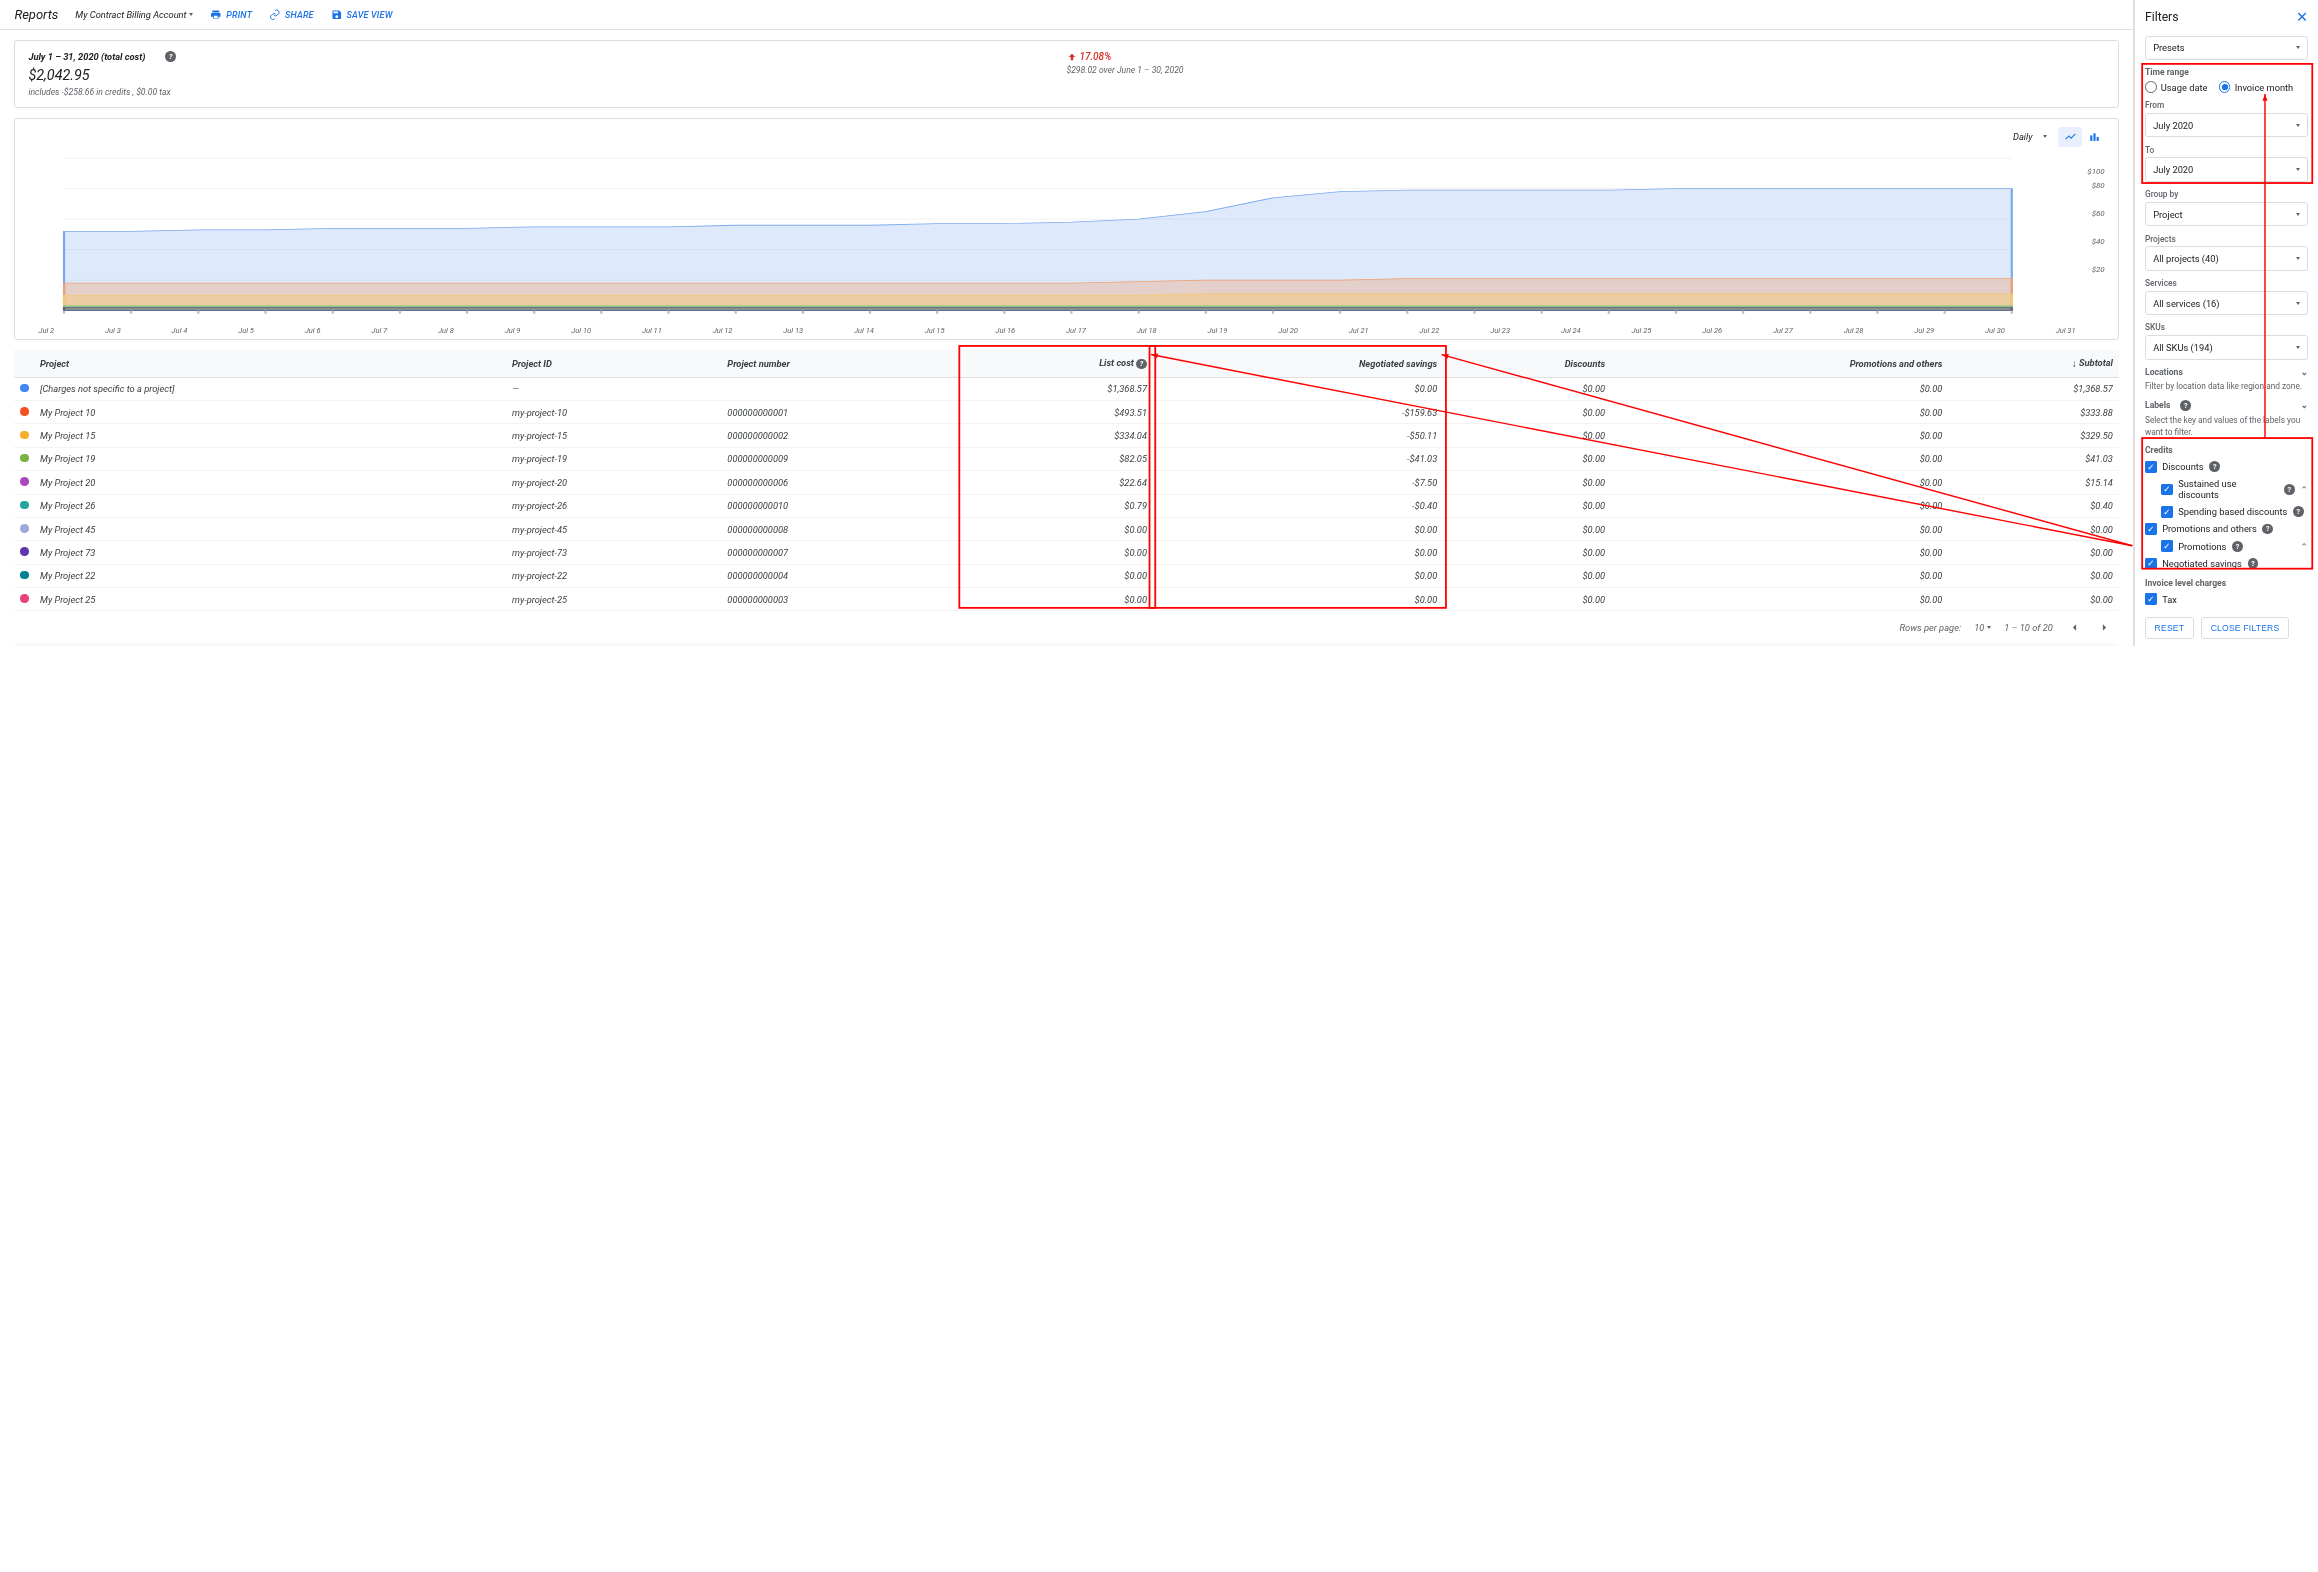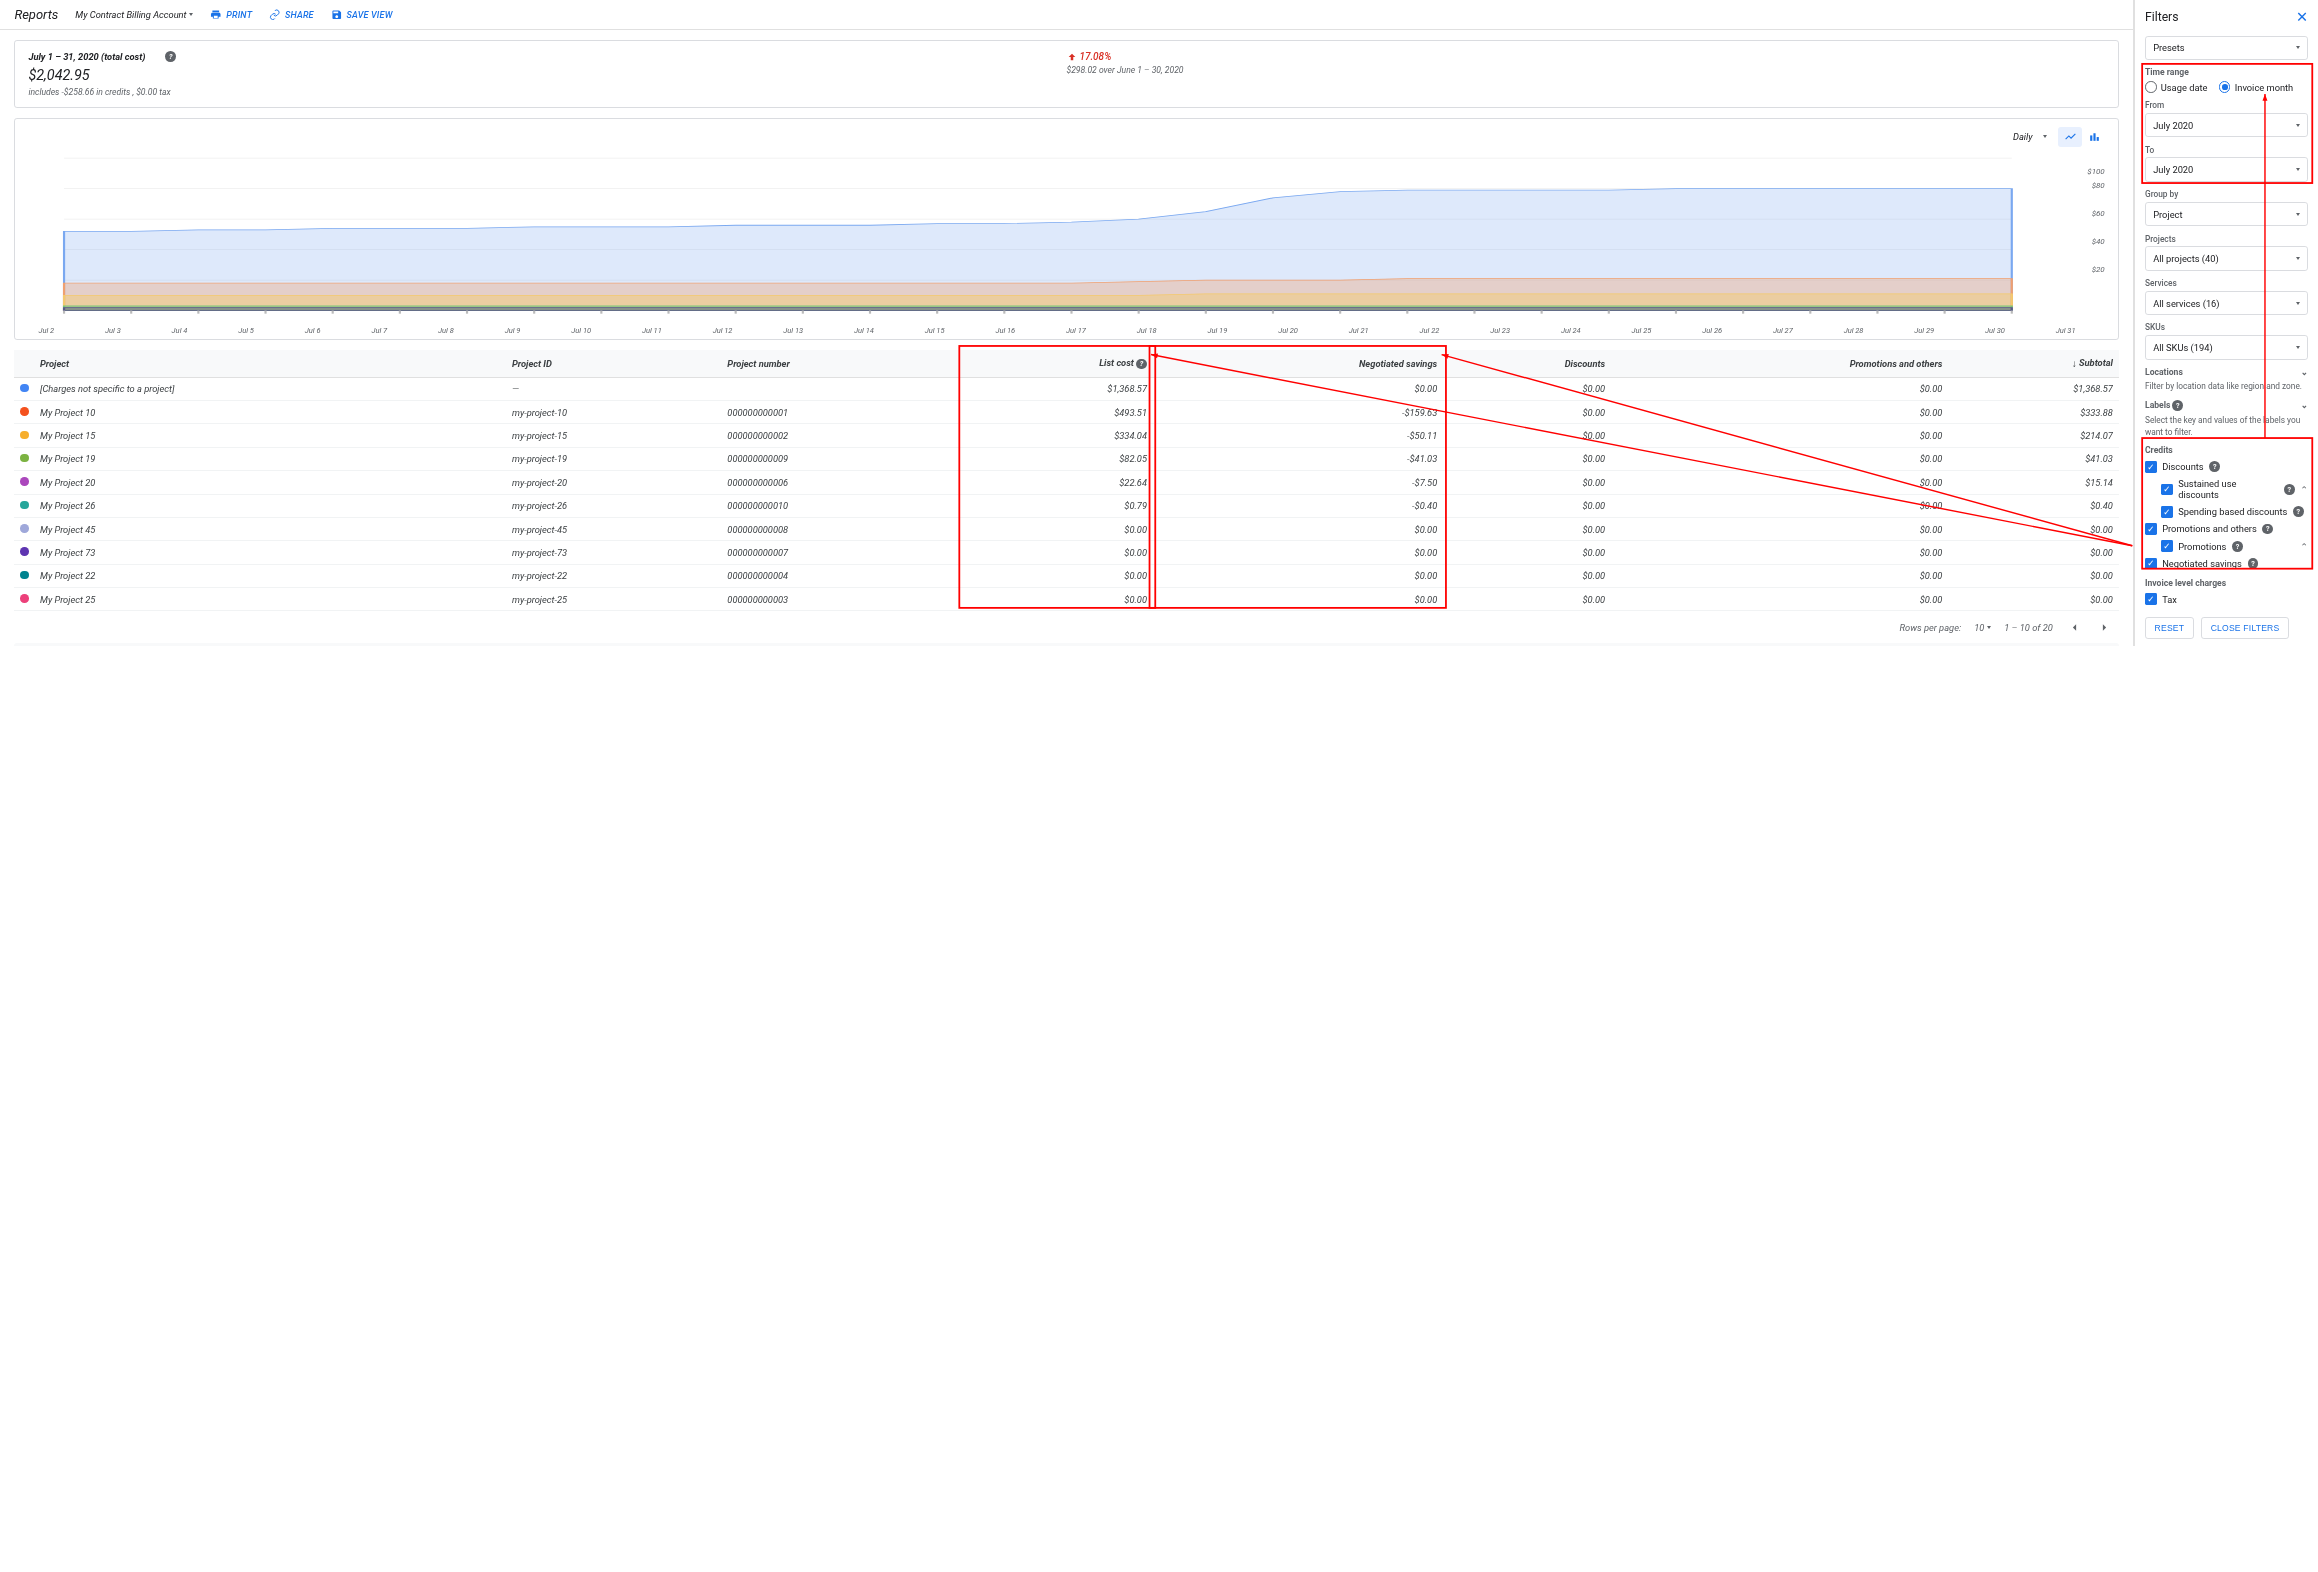--- a/index.html
+++ b/index.html
@@ -275,21 +275,21 @@
             </tr>
             <tr>
               <td><span class="dot" style="background:#f6ae2d"></span></td>
               <td>My Project 15</td>
               <td>my-project-15</td>
               <td>000000000002</td>
               <td class="num">$334.04</td>
               <td class="num">-$50.11</td>
               <td class="num">$0.00</td>
               <td class="num">$0.00</td>
-              <td class="num">$214.07</td>
+              <td class="num">$329.50</td>
             </tr>
             <tr>
               <td><span class="dot" style="background:#7cb342"></span></td>
               <td>My Project 19</td>
               <td>my-project-19</td>
               <td>000000000009</td>
               <td class="num">$82.05</td>
               <td class="num">-$41.03</td>
               <td class="num">$0.00</td>
               <td class="num">$0.00</td>
@@ -461,21 +461,21 @@
           <span class="caret-down"></span>
         </div>
 
       <div class="section-hd">
           <span>Locations</span>
           <span>⌄</span>
         </div>
       <div class="hint">Filter by location data like region and zone.</div>
 
       <div class="section-hd">
-          <span style="display:flex;align-items:center;gap:2px;">
+          <span style="display:flex;align-items:center;gap:10px;">
             <span>Labels</span>
             <span class="help-icon">?</span>
           </span>
           <span>⌄</span>
         </div>
       <div class="hint">Select the key and values of the labels you want to filter.</div>
 
       <div id="box-credits">
         <div class="section-hd" style="justify-content:flex-start;">
             <span>Credits</span>

